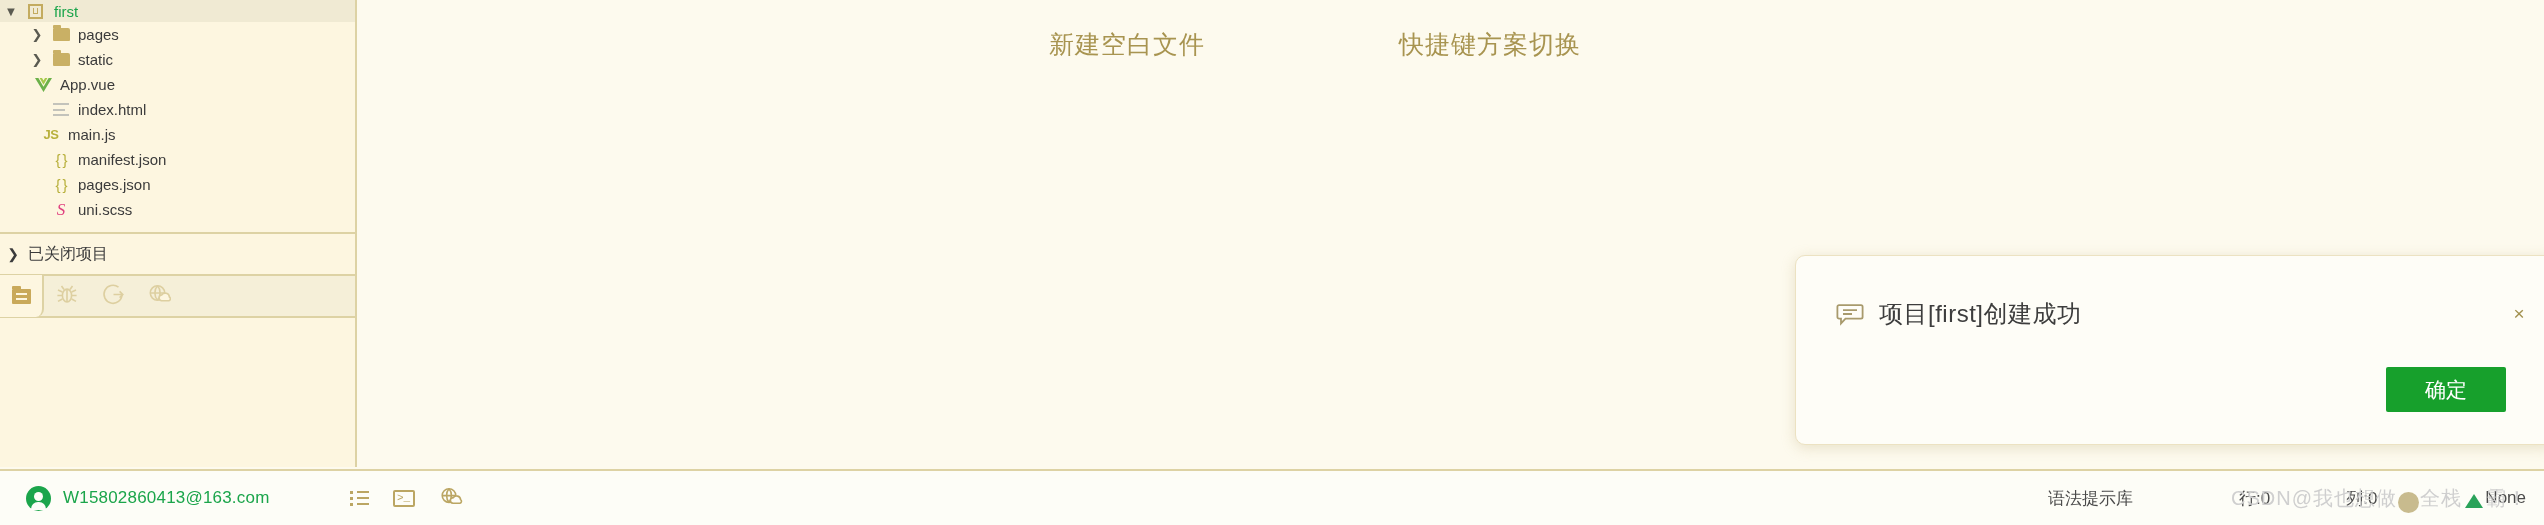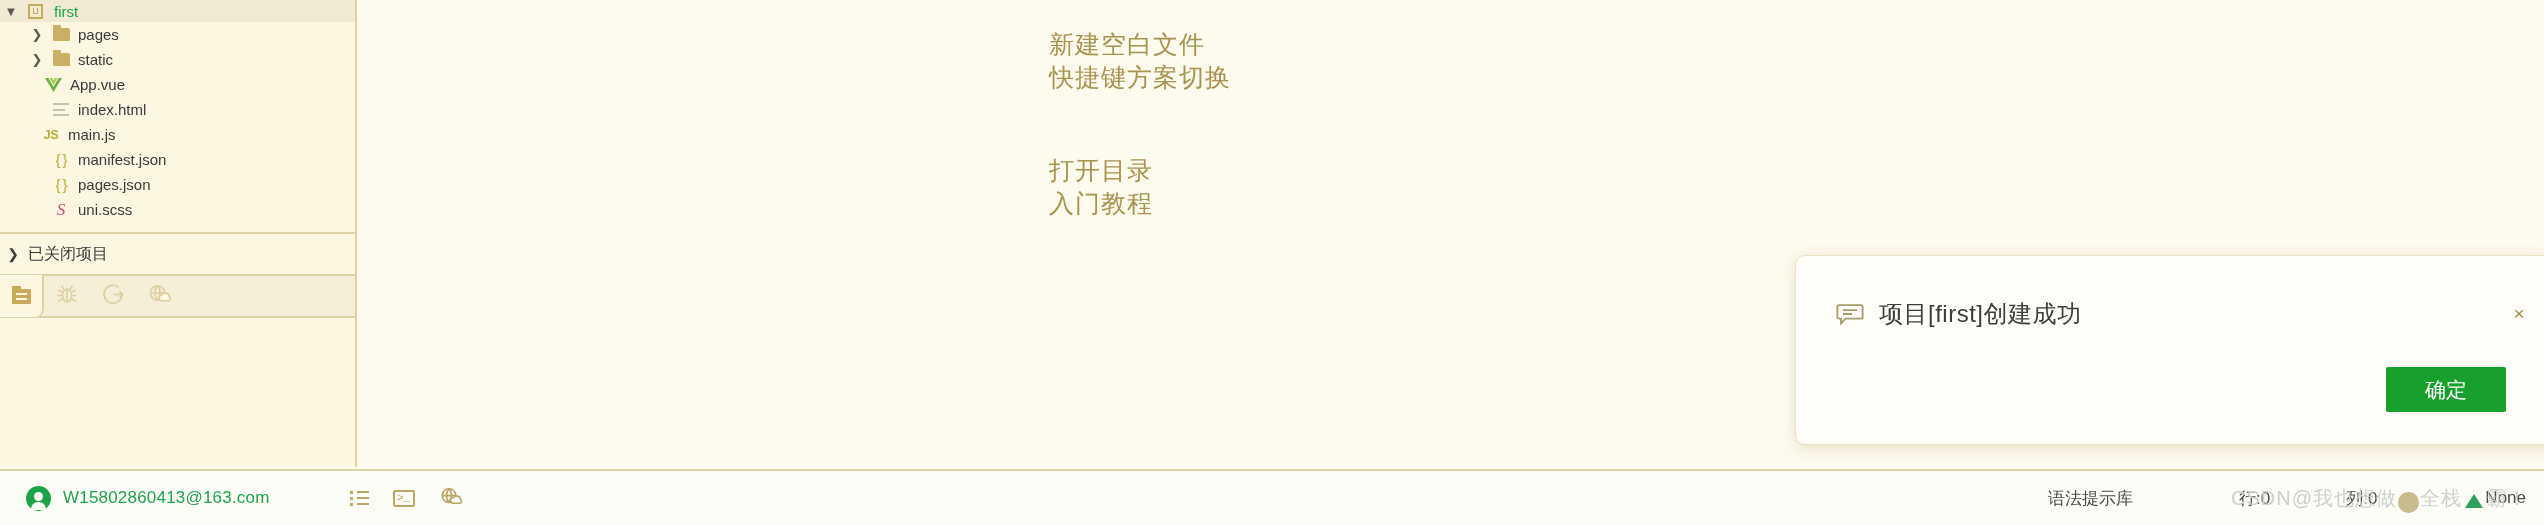--- a/index.html
+++ b/index.html
@@ -130,21 +130,21 @@
   }
   .file-ic:before{ content:""; position:absolute; left:0; top:-3px; width:9px; height:3px; background:#c9a95a; border-radius:1px 1px 0 0;}
   .file-ic i { display:block; width:11px; height:2px; background:#fdf6e0; }
 
   
   .main {
     position:absolute; left: 359px; top:0; right:0; height: 467px;
     background:#fdfaee;
   }
   .welcome { position:absolute; left: 690px; top: 28px; }
-  .wrow { display:flex;flex-direction:column; }
+  .wrow { display:flex; }
   .wcell {
     width: 350px;
     font-size: 25px;
     color: #a89450;
     letter-spacing: 1px;
     cursor: pointer;
     white-space: nowrap;
   }
   .wrow.r1 { margin-bottom: 60px; }
 
@@ -268,21 +268,21 @@
       </div>
 
       <div class="tree-row" style="padding-left:26px">
         <span class="twisty">❯</span>
         <span class="ic">
             <span class="folder"></span>
           </span>
         <span class="lbl">static</span>
       </div>
 
-      <div class="tree-row" style="padding-left:18px">
+      <div class="tree-row" style="padding-left:8px">
         <span class="twisty spacer">❯</span>
         <span class="ic">
           <span class="vue-ic">
             <svg width="17" height="14" viewBox="0 0 17 14">
               <polygon points="0,0 3.4,0 8.5,8.8 13.6,0 17,0 8.5,14" fill="#6cb14a"></polygon>
               <polygon points="4.6,0 7,0 8.5,2.6 10,0 12.4,0 8.5,6.8" fill="#a6c94a"></polygon>
             </svg>
           </span>
         </span>
         <span class="lbl">App.vue</span>
@@ -375,24 +375,20 @@
         </span>
       </div>
     </div>
   </div>
 
   <div class="main">
     <div class="welcome">
       <div class="wrow r1">
         <div class="wcell">新建空白文件</div>
         <div class="wcell">快捷键方案切换</div>
-      </div>
-      <div class="wrow r2">
-        <div class="wcell">打开目录</div>
-        <div class="wcell">入门教程</div>
       </div>
     </div>
   </div>
 
   <div class="dialog">
     <div class="dlg-head">
       <span class="bubble-ic">
         <svg width="28" height="23" viewBox="0 0 28 23" fill="none" stroke="#a89a6c" stroke-width="1.8">
           <path d="M3 2.2 H25 a1.6 1.6 0 0 1 1.6 1.6 V14 a1.6 1.6 0 0 1 -1.6 1.6 H9.5 L5 20.4 V15.6 H3 a1.6 1.6 0 0 1 -1.6 -1.6 V3.8 A1.6 1.6 0 0 1 3 2.2 z"></path>
           <path d="M7 7.2 H21 M7 11 H16"></path>

